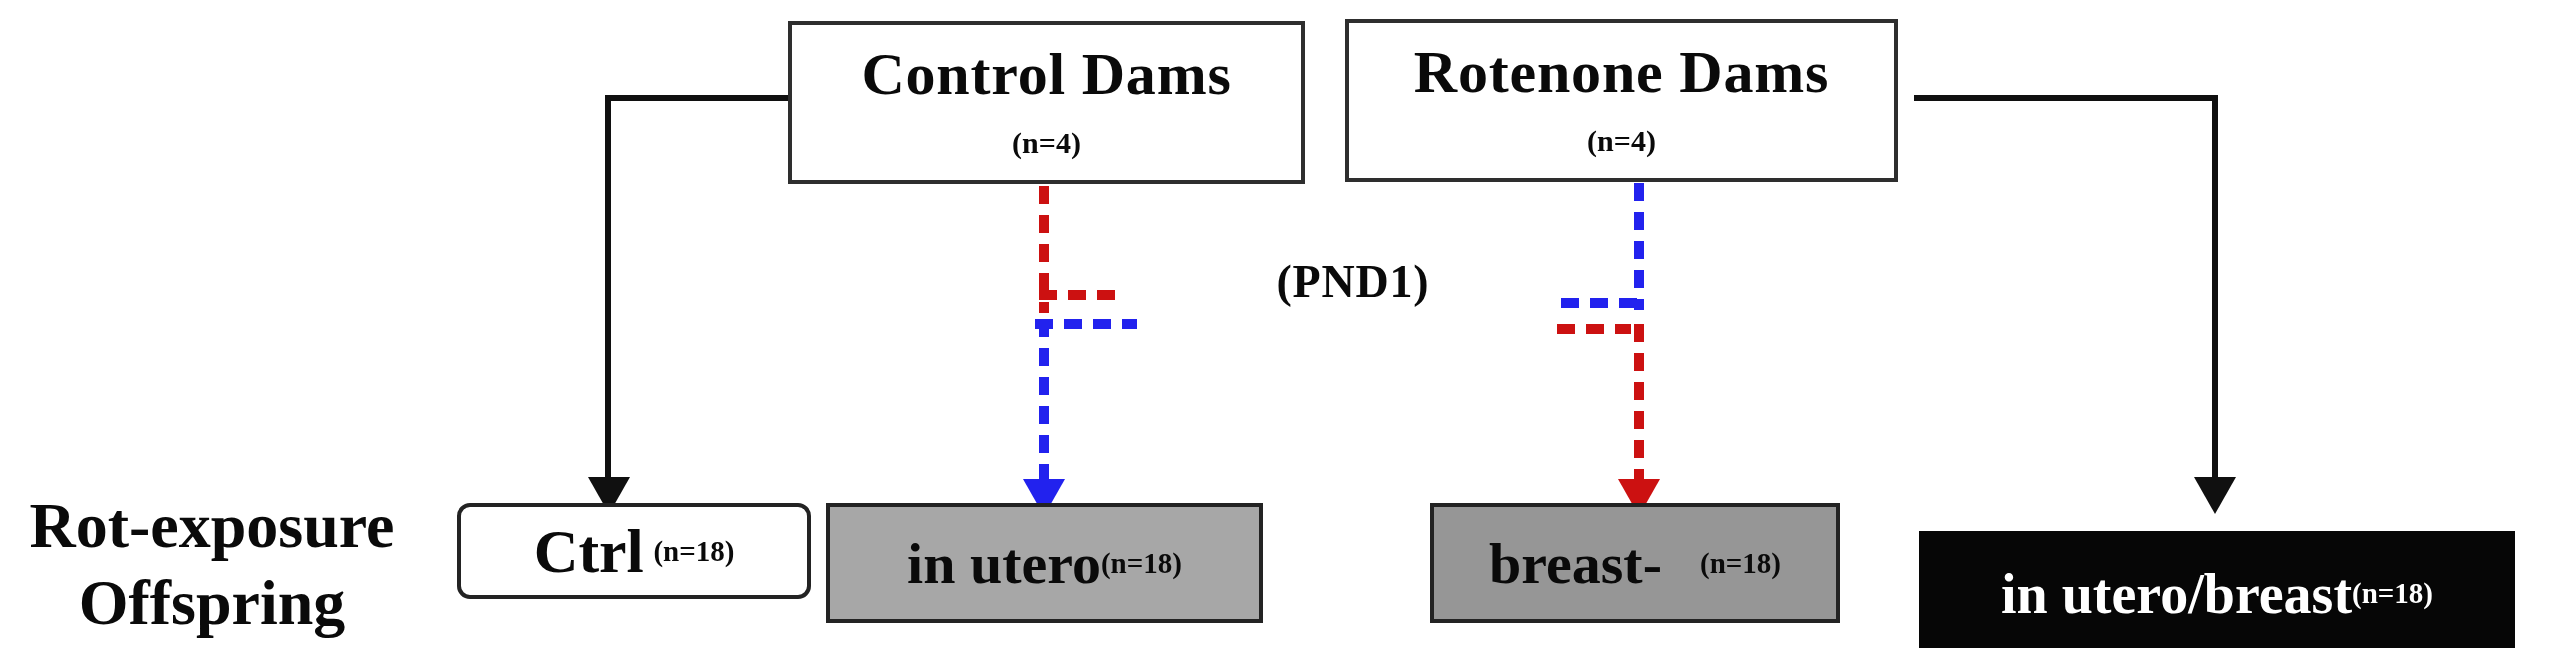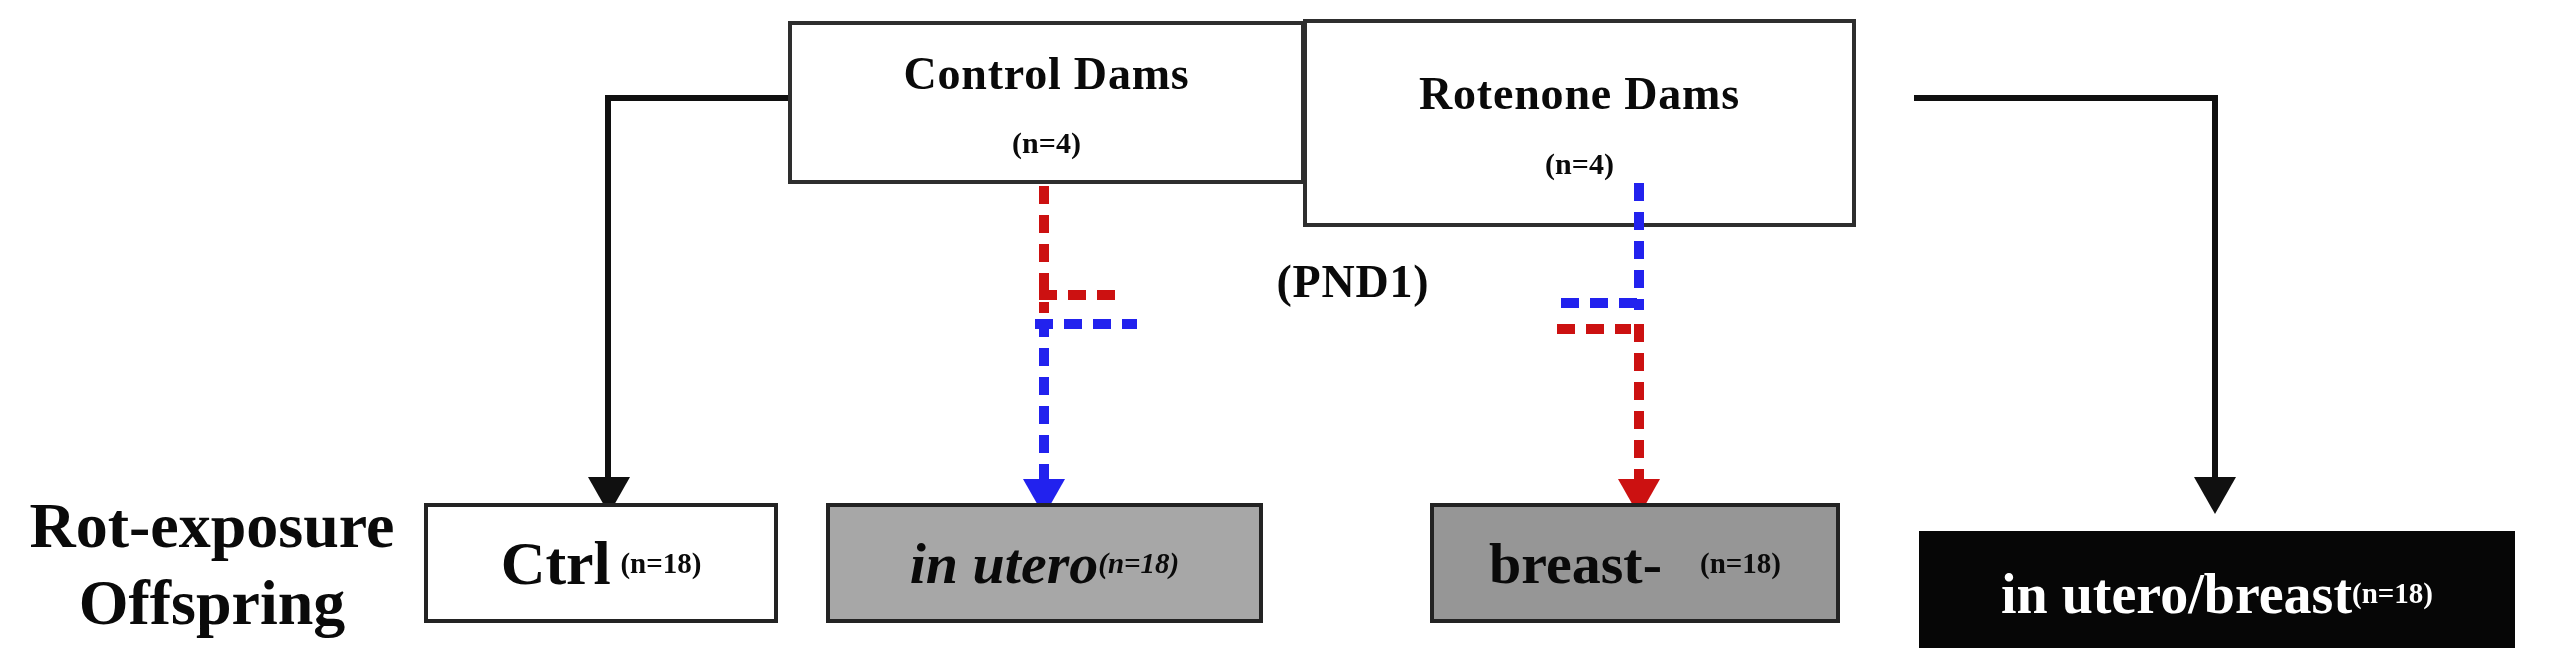--- a/index.html
+++ b/index.html
@@ -15,21 +15,21 @@
   
   .node{
     position:absolute;
     border:4px solid #2e2e2e;
     box-sizing:border-box;
     display:flex;flex-direction:column;
     align-items:center;justify-content:center;
     text-align:center;
     background:#ffffff;
   }
-  .node.top-box .title{font-size:46px;line-height:64px;letter-spacing:0.8px;}
+  .node.top-box .title{font-size:60px;line-height:64px;letter-spacing:0.8px;}
   .node.top-box .count{font-size:30px;line-height:40px;margin-top:17.6px;}
   .leaf{
     position:absolute;
     border:4px solid #232323;
     box-sizing:border-box;
     display:flex;align-items:center;justify-content:center;
     white-space:nowrap;
     background:#ffffff;
   }
   .leaf .lbl{font-size:58px;}
@@ -59,21 +59,21 @@
 </head>
 <body>
 
 <div class="stage">
 
   <div class="node top-box" style="left:788px;top:21px;width:517px;height:163px;">
     <div class="title">Control Dams</div>
     <div class="count">(n=4)</div>
   </div>
 
-  <div class="node top-box" style="left:1303px;top:19px;width:553px;height:208px;">
+  <div class="node top-box" style="left:1345px;top:19px;width:553px;height:163px;">
     <div class="title">Rotenone Dams</div>
     <div class="count">(n=4)</div>
   </div>
 
   <div class="hline" style="left:605px;top:95px;width:183px;height:6.4px;"></div>
   <div class="vline" style="left:605px;top:95px;width:6.4px;height:384px;"></div>
   <div class="arrow" style="left:588px;top:477px;"></div>
 
   <div class="hline" style="left:1914px;top:95px;width:304px;height:6.4px;"></div>
   <div class="vline" style="left:2212px;top:95px;width:6.4px;height:384px;"></div>
@@ -93,26 +93,26 @@
 
   <div class="freelabel crossfoster" style="left:1145px;top:250px;width:416px;">
     <div>(PND1)</div>
   </div>
 
   <div class="freelabel rowlabel" style="left:4px;top:487px;width:416px;">
     <div>Rot-exposure</div>
     <div>Offspring</div>
   </div>
 
-  <div class="leaf" style="left:424px;top:503px;width:354px;height:120px;">
+  <div class="leaf" style="left:457px;top:503px;width:354px;height:96px;border-radius:13px;">
     <span class="lbl" style="font-size:62px;">Ctrl</span>
     <span class="sub" style="margin-left:9.6px;">(n=18)</span>
   </div>
 
-  <div class="leaf gray1" style="left:826px;top:503px;width:437px;height:120px;font-style:italic;">
+  <div class="leaf gray1" style="left:826px;top:503px;width:437px;height:120px;">
     <span class="lbl">in utero</span>
     <span class="sub">(n=18)</span>
   </div>
 
   <div class="leaf gray2" style="left:1430px;top:503px;width:410px;height:120px;">
     <span class="lbl">breast-</span>
     <span class="sub">(n=18)</span>
   </div>
 
   <div class="leaf blackbox" style="left:1919px;top:500px;width:596px;height:125px;">

